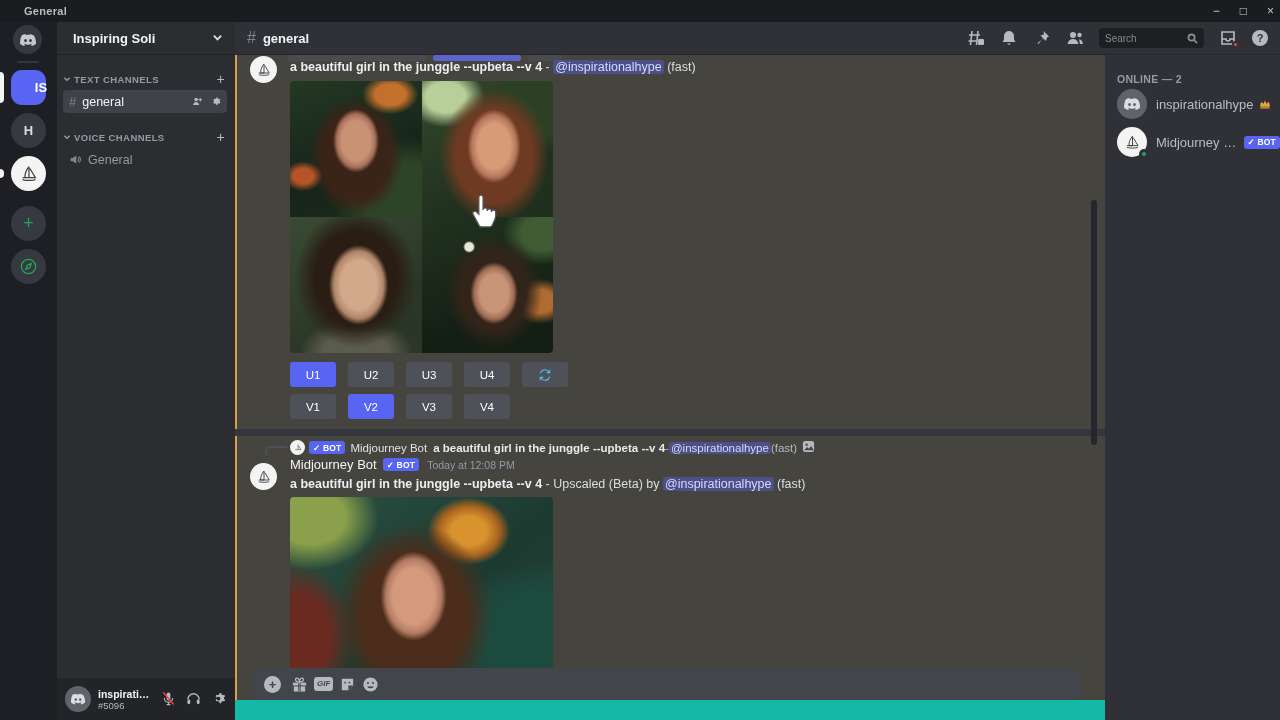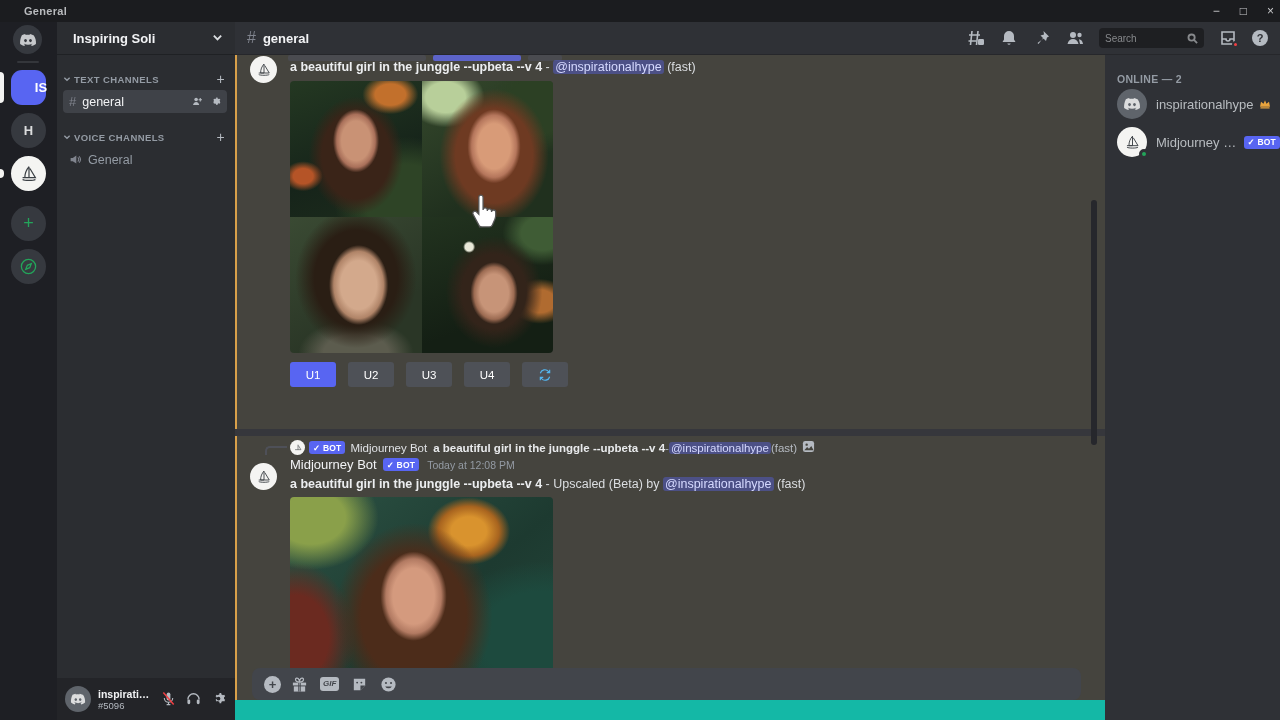--- a/index.html
+++ b/index.html
@@ -180,21 +180,21 @@
 
   
   .composer { position:absolute; left:17px; width:829px; bottom:20px; height:32px; background:#42454b;
     border-radius:8px; display:flex; align-items:center; padding:0 12px; z-index:30; }
   .composer .plus-circle { width:17px; height:17px; border-radius:50%; background:#b5bac1; color:#42454b;
     font-size:13px; font-weight:bold; display:flex; align-items:center; justify-content:center;
     flex:none; cursor:pointer; line-height:1; }
   .composer input { flex:1; background:transparent; border:none; outline:none; margin-left:10px;
     color:#dbdee1; font-size:12.5px; font-family:"Liberation Sans",sans-serif; }
   .composer input::placeholder { color:#7d818a; }
-  .comp-icons { display:flex; align-items:center; gap:12px; margin-left:10px;font-style:italic; }
+  .comp-icons { display:flex; align-items:center; gap:6px; margin-left:10px;font-style:italic; }
   .comp-icons .ci { cursor:pointer; display:flex; }
   .comp-icons svg { width:17px; height:17px; fill:#b5bac1; }
   .gif-badge { background:#b5bac1; color:#42454b; font-size:8px; font-weight:bold; border-radius:3px;
     padding:3px 3px; line-height:1; }
 
   
   .members { width:175px; flex:none; background:#2f3136; padding:18px 0 0 12px; }
   .members .mhead { color:#949ba4; font-size:10.5px; font-weight:bold; letter-spacing:.3px; margin-bottom:4px; }
   .member-row { display:flex; align-items:center; margin-bottom:8px; height:30px; cursor:pointer; }
   .member-row .mav { width:30px; height:30px; border-radius:50%; flex:none; position:relative;
@@ -406,20 +406,26 @@
             <div class="btn-row" style="top:307px;">
               <button class="btn primary">U1</button>
               <button class="btn">U2</button>
               <button class="btn">U3</button>
               <button class="btn">U4</button>
               <button class="btn icon">
                 <svg viewBox="0 0 24 24">
                     <path d="M4 9a8 8 0 0 1 14-3l2 2M20 3v5h-5M20 15a8 8 0 0 1-14 3l-2-2M4 21v-5h5"></path>
                   </svg>
               </button>
+            </div>
+            <div class="btn-row" style="top:339px;">
+              <button class="btn">V1</button>
+              <button class="btn primary">V2</button>
+              <button class="btn">V3</button>
+              <button class="btn">V4</button>
             </div>
           </div>
 
           <div class="msg-gap"></div>
 
           <div class="msg-block msg2">
             <div class="reply-spine"></div>
             <div class="reply-row">
               <span class="mini-av">
                 <svg viewBox="0 0 24 24">

